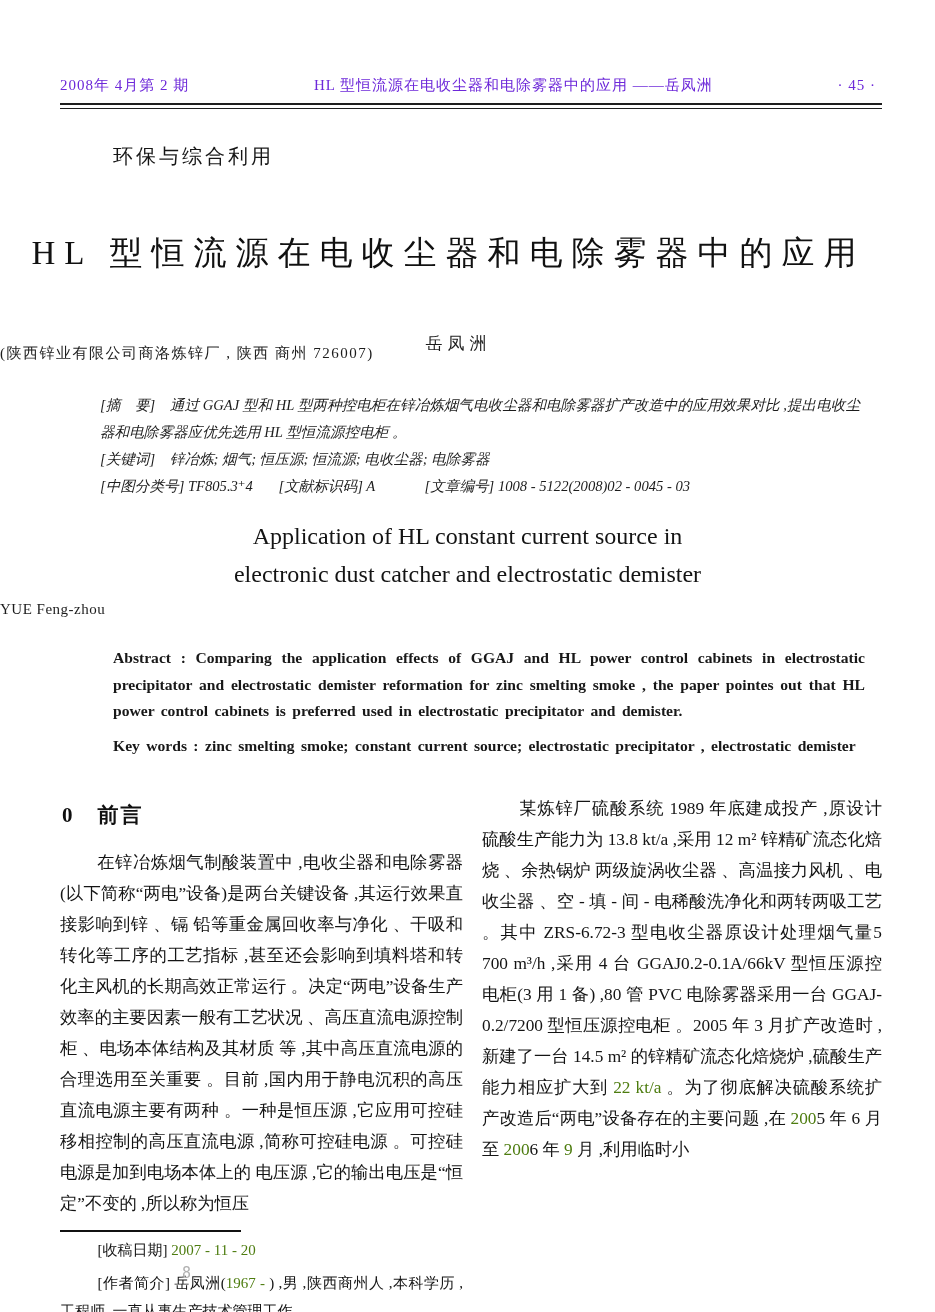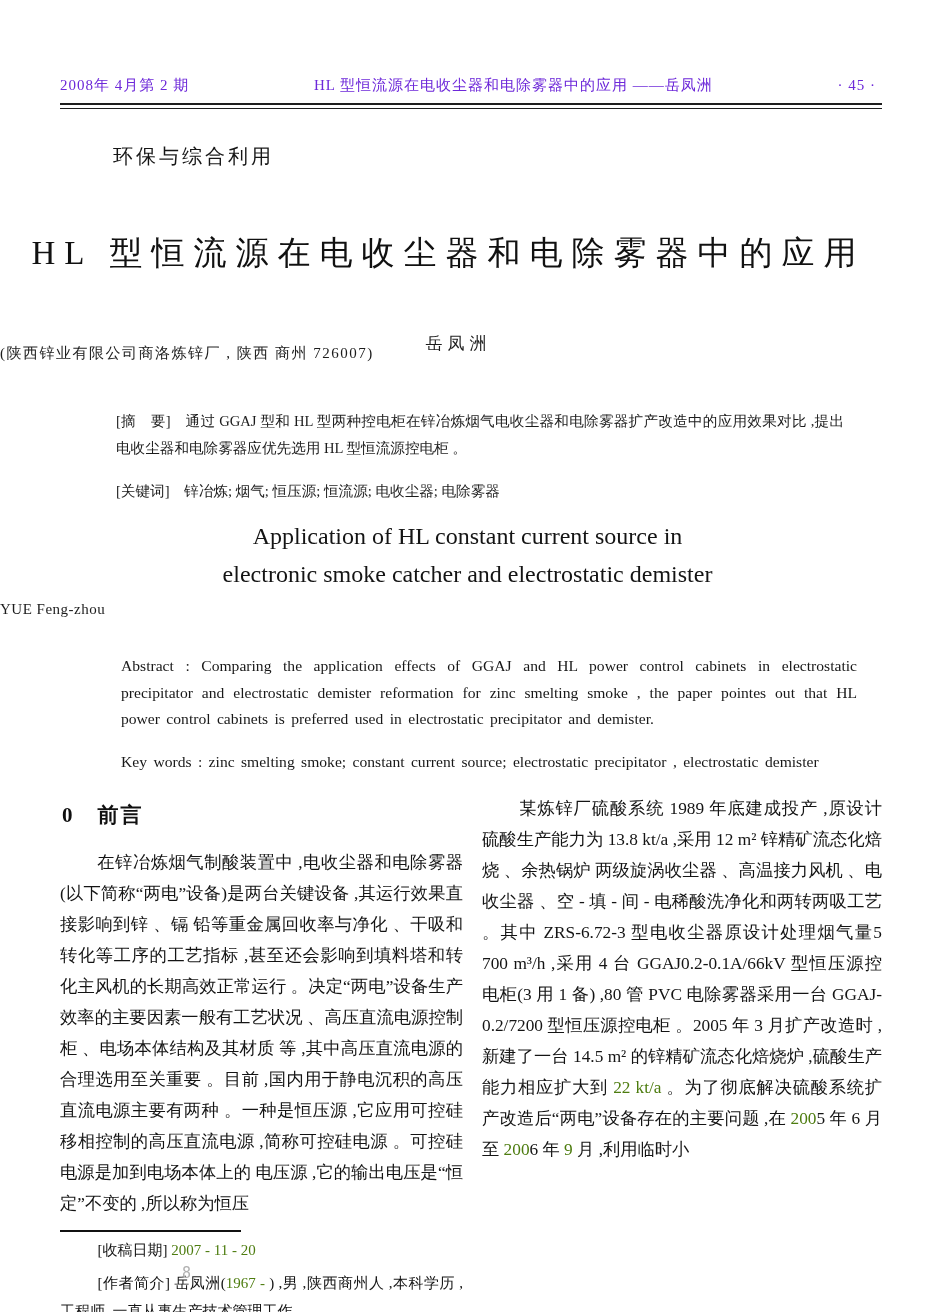--- a/index.html
+++ b/index.html
@@ -39,38 +39,38 @@
     text-align:center;font-size:17px;letter-spacing:5px;margin-top:28px;
   }
   .affiliation{
     position:absolute;top:344px;left:0;width:935px;
     font-size:15px;letter-spacing:1.5px;
   }
   .meta-block{
     position:absolute;top:392px;left:100px;width:760px;
     font-size:14.6px;line-height:27px;text-align:justify;
   }
-  .meta-block p{margin:16px;}
+  .meta-block p{margin:0;font-style:italic;}
   .meta-row{display:block;white-space:nowrap;text-align:left;}
   .meta-seg2{margin-left:22px;}
   .meta-seg3{margin-left:46px;}
   .title-en{
     position:absolute;top:517px;left:0;width:935px;
     text-align:center;font-size:24px;line-height:38px;color:#141414;
   }
   .author-en{
     position:absolute;top:601px;left:0;width:935px;
     text-align:left;font-size:15px;letter-spacing:0.5px;
   }
   .abstract-en{
     position:absolute;top:637px;left:105px;width:768px;
     font-size:15.6px;line-height:26.5px;text-align:justify;
     word-spacing:2.5px;color:#181818;
   }
-  .abstract-en p{margin:16px;}
+  .abstract-en p{margin:8px;font-weight:bold;}
   
   .col{position:absolute;font-size:17.3px;line-height:31px;text-align:justify;color:#141414;}
   .col-left{top:800px;left:60px;width:403px;}
   .col-right{top:793px;left:482px;width:400px;}
   .sec-heading{
     font-size:21px;letter-spacing:2px;margin:0 0 16px 2px;
     text-align:left;color:#101010;
   }
   .body-para{margin:0;text-indent:2.15em;}
   .body-para.no-indent{text-indent:0;}
@@ -102,25 +102,30 @@
 
   <div class="title-cn">HL 型恒流源在电收尘器和电除雾器中的应用</div>
 
   <div class="author-cn">岳凤洲</div>
 
   <div class="affiliation">(陕西锌业有限公司商洛炼锌厂 , 陕西 商州 726007)</div>
 
   <div class="meta-block">
     <p>[摘　要]　通过 GGAJ 型和 HL 型两种控电柜在锌冶炼烟气电收尘器和电除雾器扩产改造中的应用效果对比 ,提出电收尘器和电除雾器应优先选用 HL 型恒流源控电柜 。</p>
     <p>[关键词]　锌冶炼; 烟气; 恒压源; 恒流源; 电收尘器; 电除雾器</p>
+    <p class="meta-row">
+      <span>[中图分类号] TF805.3⁺4</span>
+      <span class="meta-seg2">[文献标识码] A</span>
+      <span class="meta-seg3">[文章编号] 1008 - 5122(2008)02 - 0045 - 03</span>
+    </p>
   </div>
 
   <div class="title-en">
     <div>Application of HL constant current source in</div>
-    <div>electronic smoke catcher and electrostatic demister</div>
+    <div>electronic dust catcher and electrostatic demister</div>
   </div>
 
   <div class="author-en">YUE Feng-zhou</div>
 
   <div class="abstract-en">
     <p>Abstract : Comparing the application effects of GGAJ and HL power control cabinets in electrostatic precipitator and electrostatic demister reformation for zinc smelting smoke , the paper pointes out that HL power control cabinets is preferred used in electrostatic precipitator and demister.</p>
     <p>Key words : zinc smelting smoke; constant current source; electrostatic precipitator , electrostatic demister</p>
   </div>
 
   <div class="col col-left">

